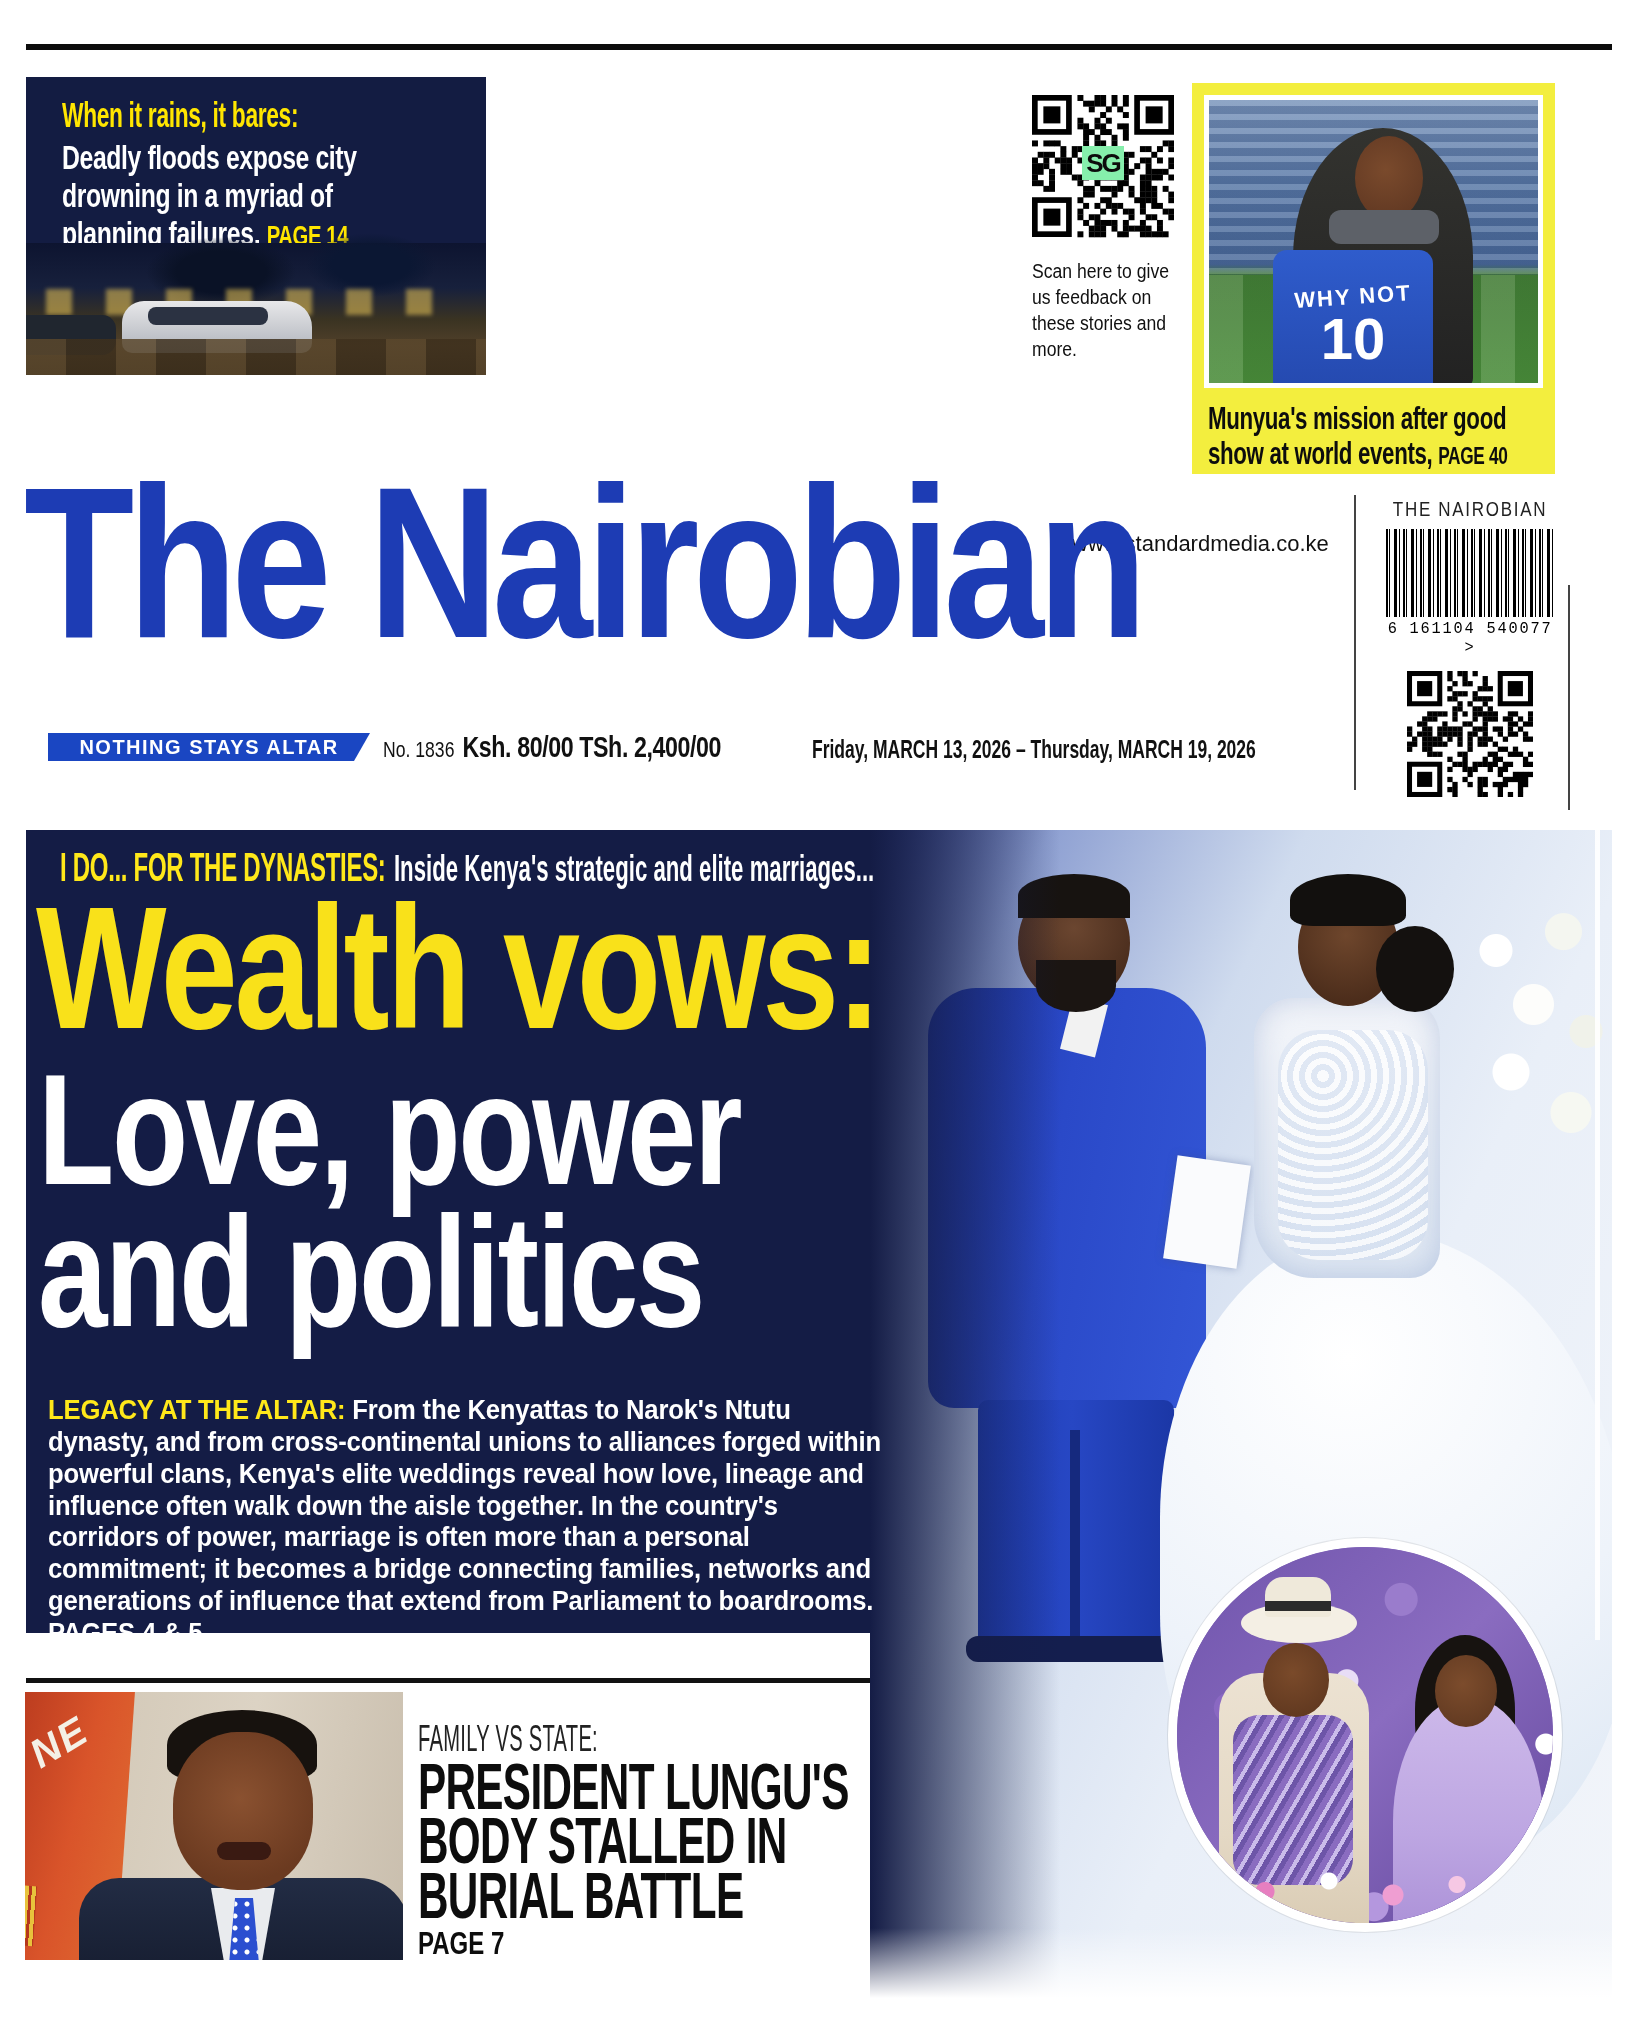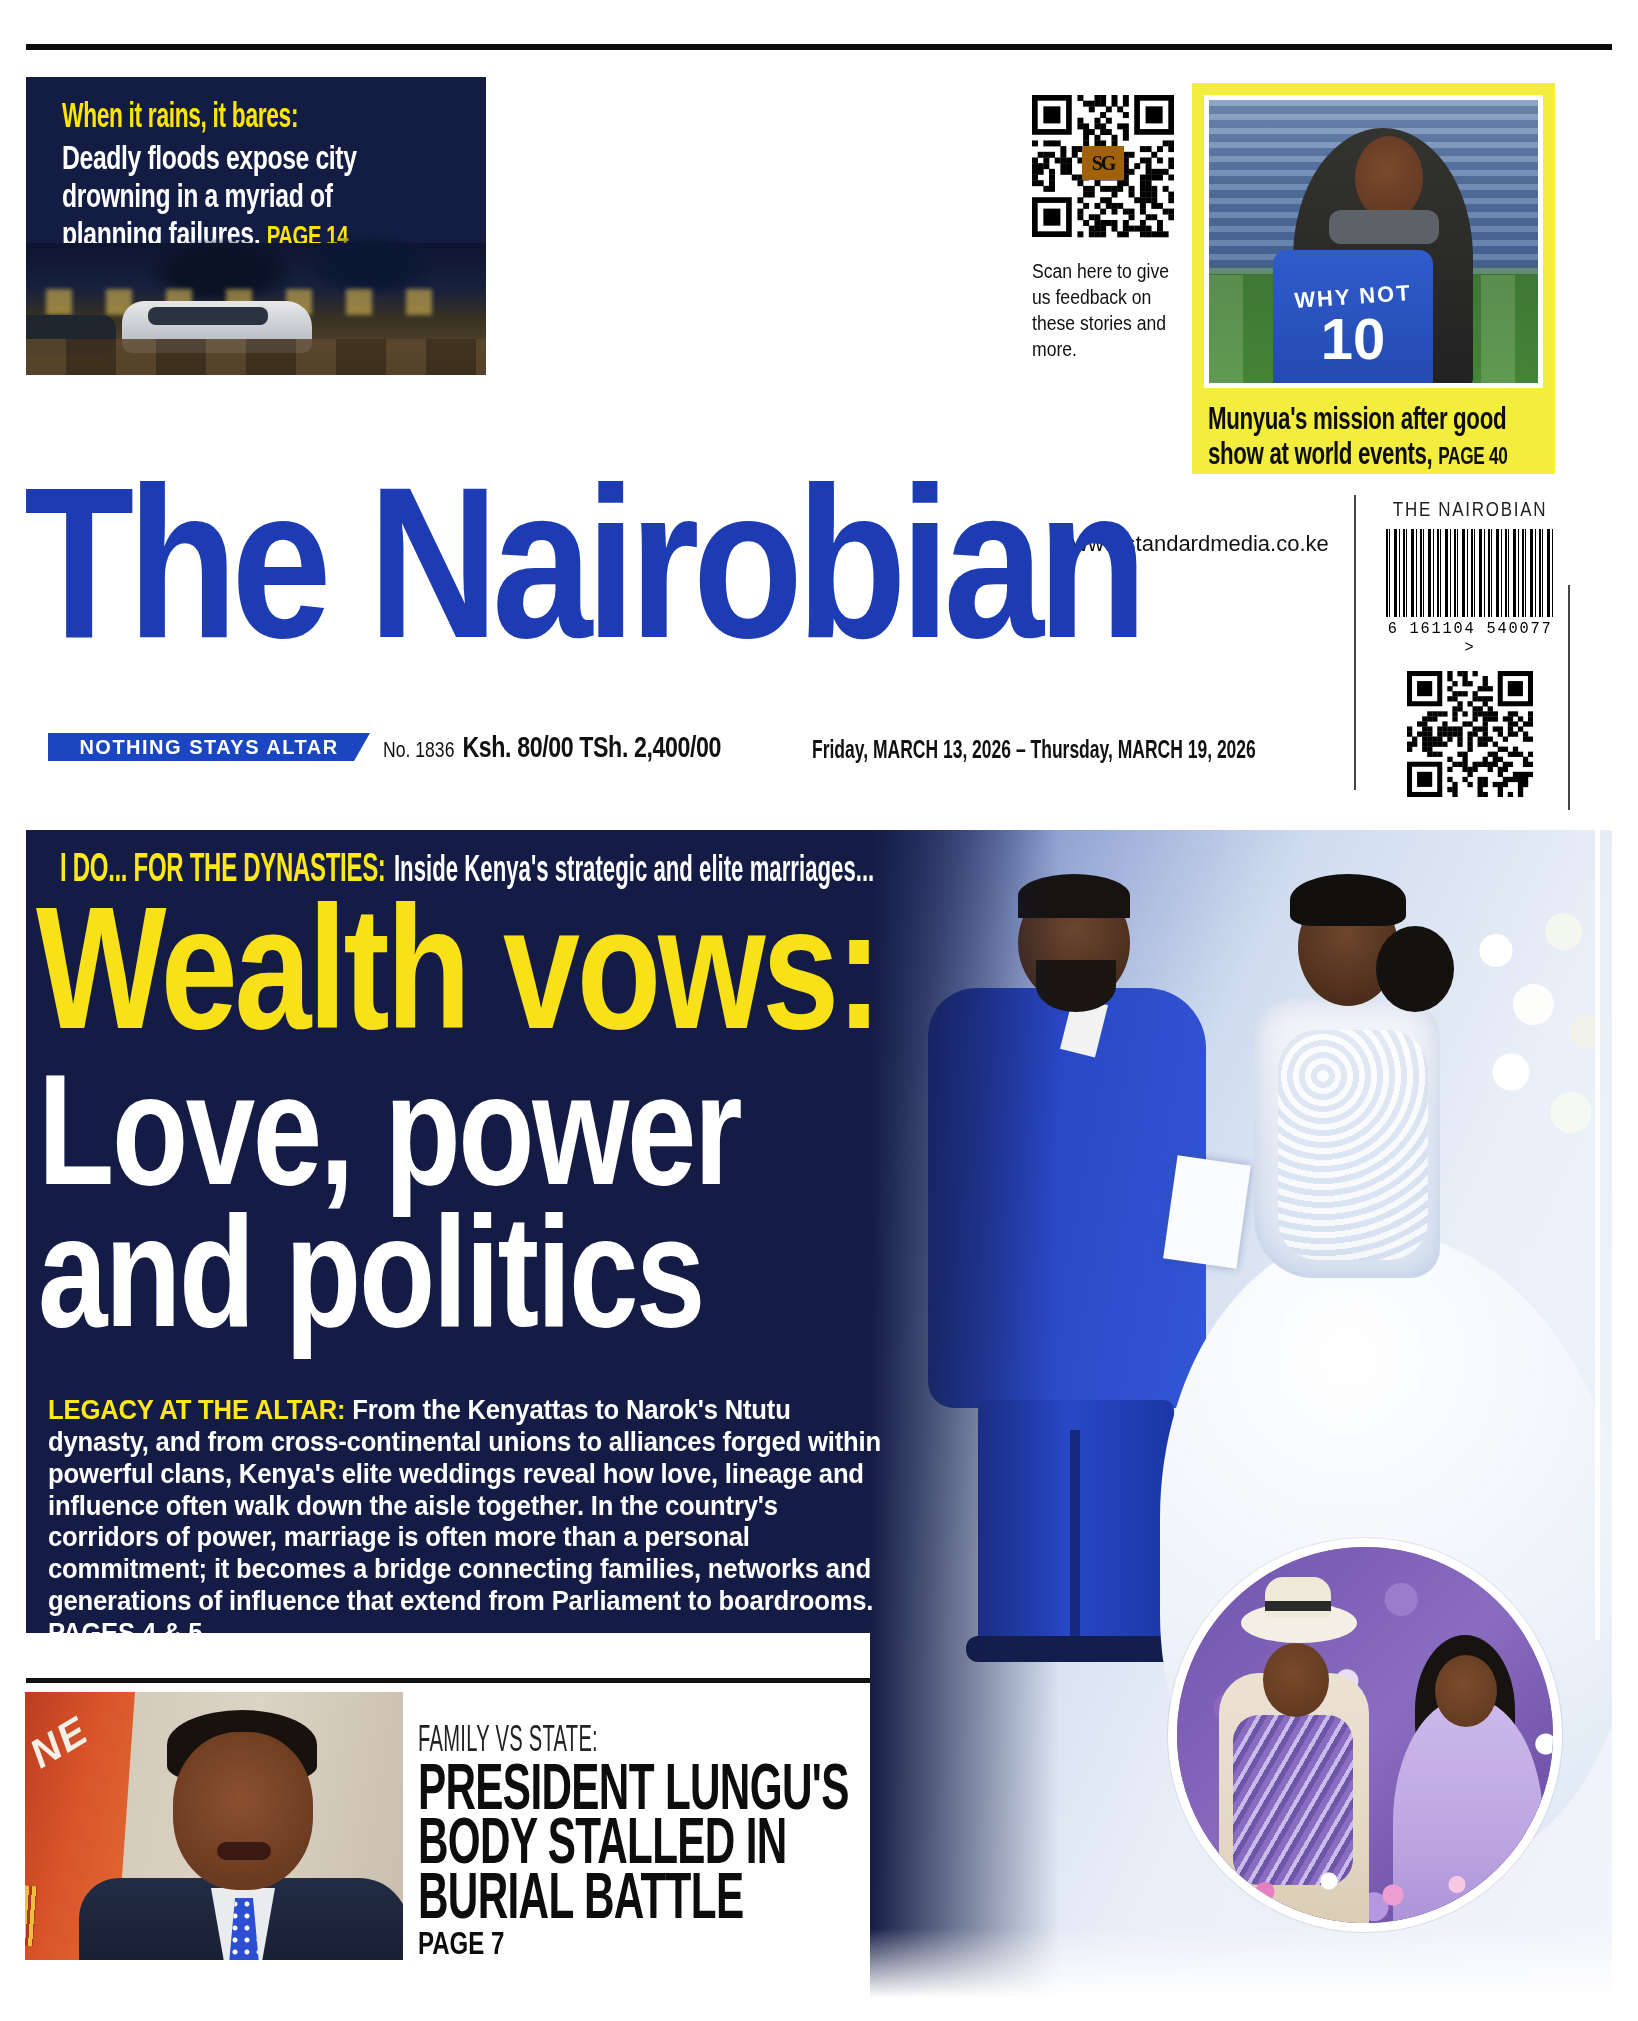--- a/index.html
+++ b/index.html
@@ -43,22 +43,22 @@
     background:radial-gradient(circle at 50% 45%,#8a4034 0%,#6e2f24 55%,#49201a 100%);}
   .band-eye{position:absolute;width:26px;height:14px;border-radius:50%;background:#2a120e;}
   .band-shoulder{position:absolute;left:330px;top:190px;width:220px;height:120px;background:#27251a;
     border-radius:40px 0 0 0;transform:rotate(-8deg);}
   .t-victims .cap{position:relative;margin-top:10px;left:6px;font-size:45px;font-weight:bold;color:#fff;
     line-height:1.05;transform:scaleX(.75);transform-origin:left top;white-space:nowrap;letter-spacing:-1px;}
   .t-victims .pg{font-size:33px;}
 
   .qr-block{left:1032px;top:92px;width:172px;}
   .qr1{position:relative;width:142px;height:148px;}
-  .qr-logo{position:absolute;left:50px;top:54px;width:42px;height:34px;background:#a16207;
-    color:#0c0c0c;font-weight:bold;font-size:20px;text-align:center;line-height:34px;letter-spacing:-2px;font-family:Liberation Serif, serif;}
+  .qr-logo{position:absolute;left:50px;top:54px;width:42px;height:34px;background:#86efac;
+    color:#0c0c0c;font-weight:bold;font-size:26px;text-align:center;line-height:34px;letter-spacing:-2px;}
   .qr-cap{margin-top:18px;width:172px;font-size:20px;line-height:1.3;color:#101010;
     transform:scaleX(.88);transform-origin:left top;}
 
   .t-munyua{left:1192px;top:83px;width:363px;height:391px;background:#f3ee3e;padding:12px;}
   .stadium-photo{position:relative;width:339px;height:293px;border:5px solid #fff;overflow:hidden;
     background:linear-gradient(#7d97bd 0%,#5b7aa8 30%,#4d6c9c 58%,#477f3a 62%,#4e8f3e 100%);}
   .stands{position:absolute;left:0;top:0;width:100%;height:62%;
     background:repeating-linear-gradient(180deg,rgba(255,255,255,.14) 0 6px,rgba(20,40,80,.18) 6px 14px);}
   .pitch-stripes{position:absolute;left:0;top:62%;width:100%;height:38%;
     background:repeating-linear-gradient(90deg,rgba(255,255,255,.10) 0 34px,rgba(0,60,0,.12) 34px 68px);}

